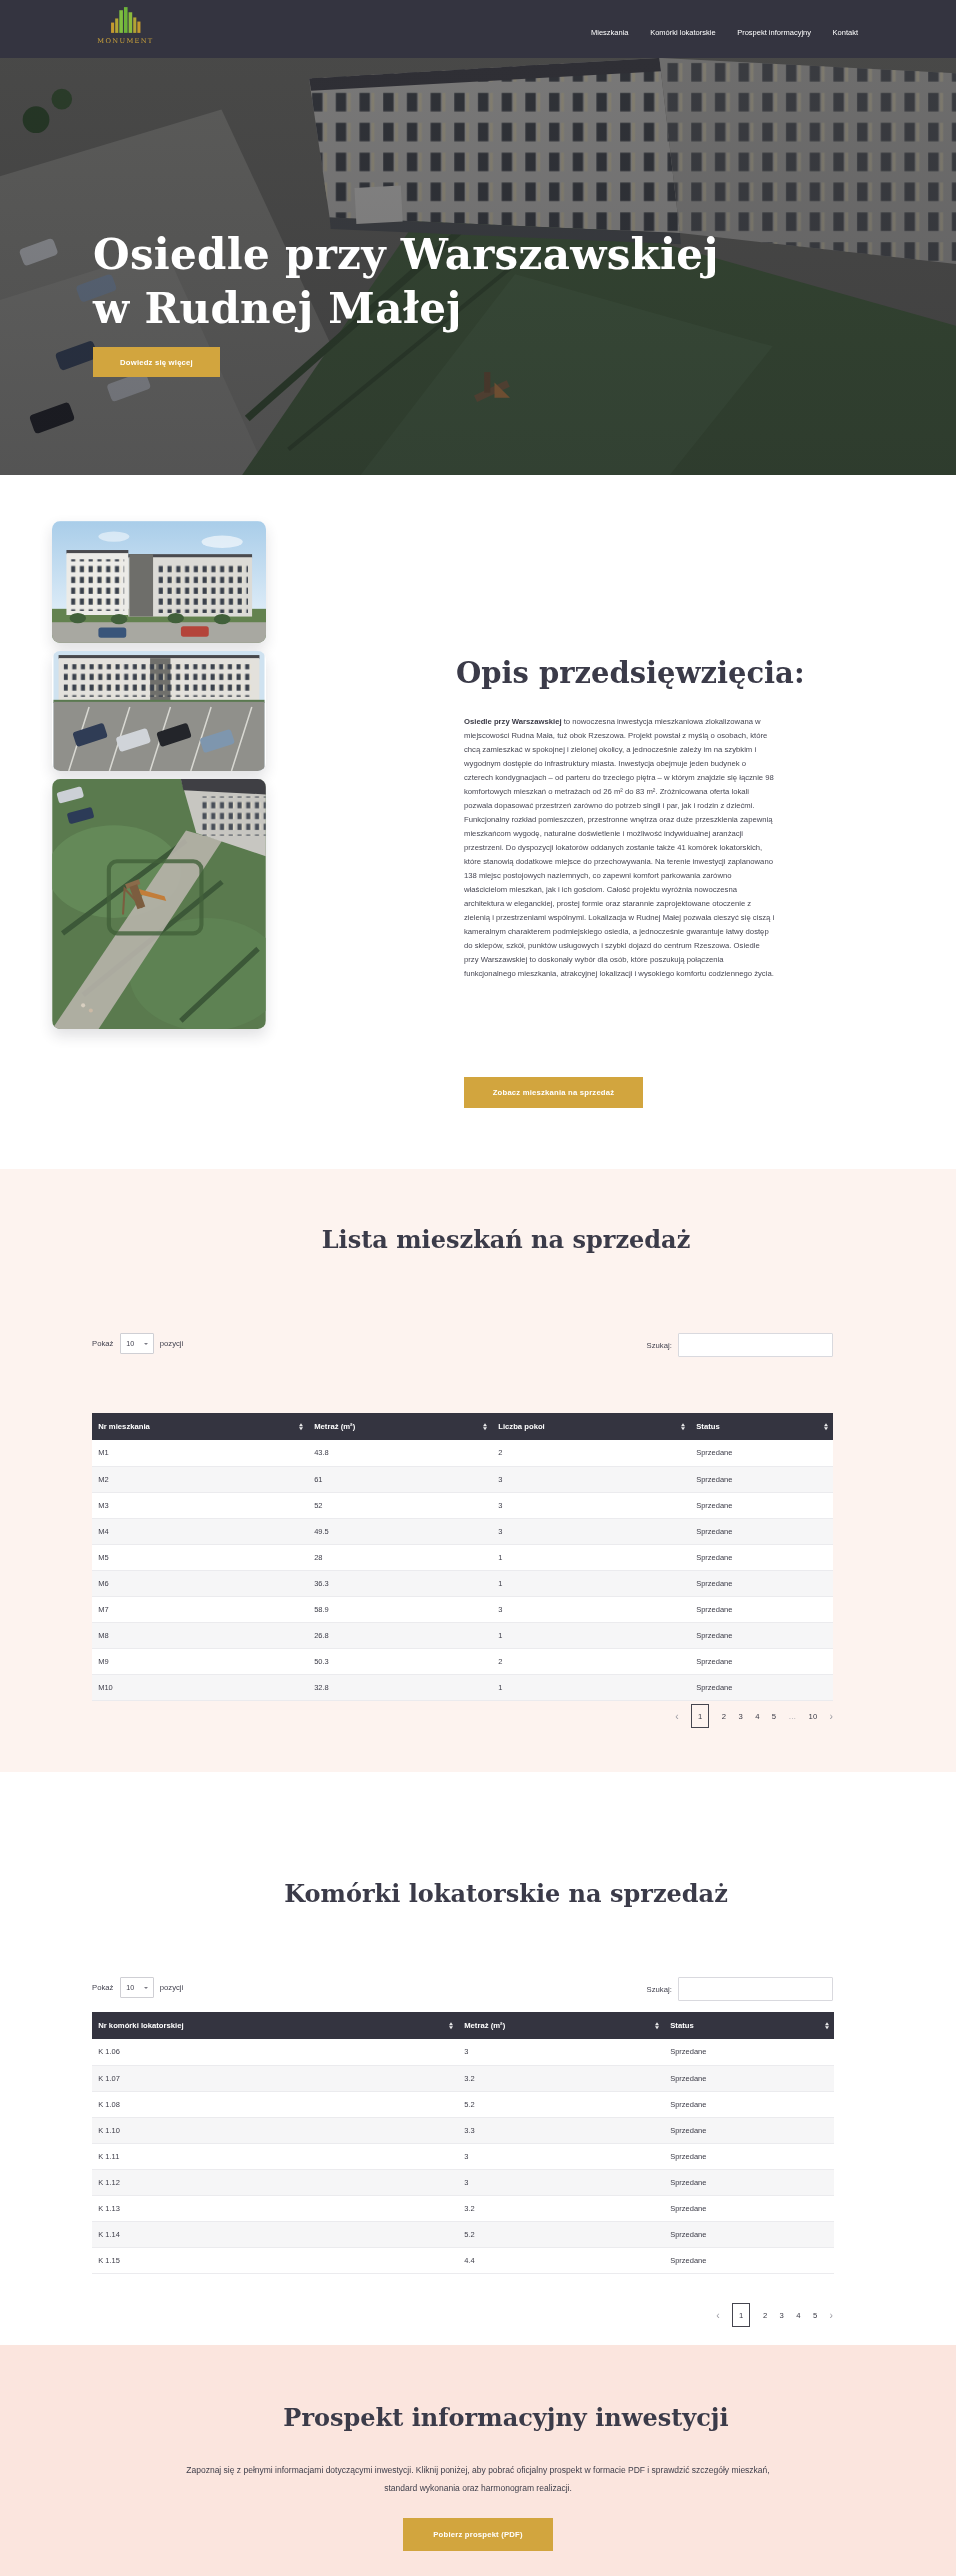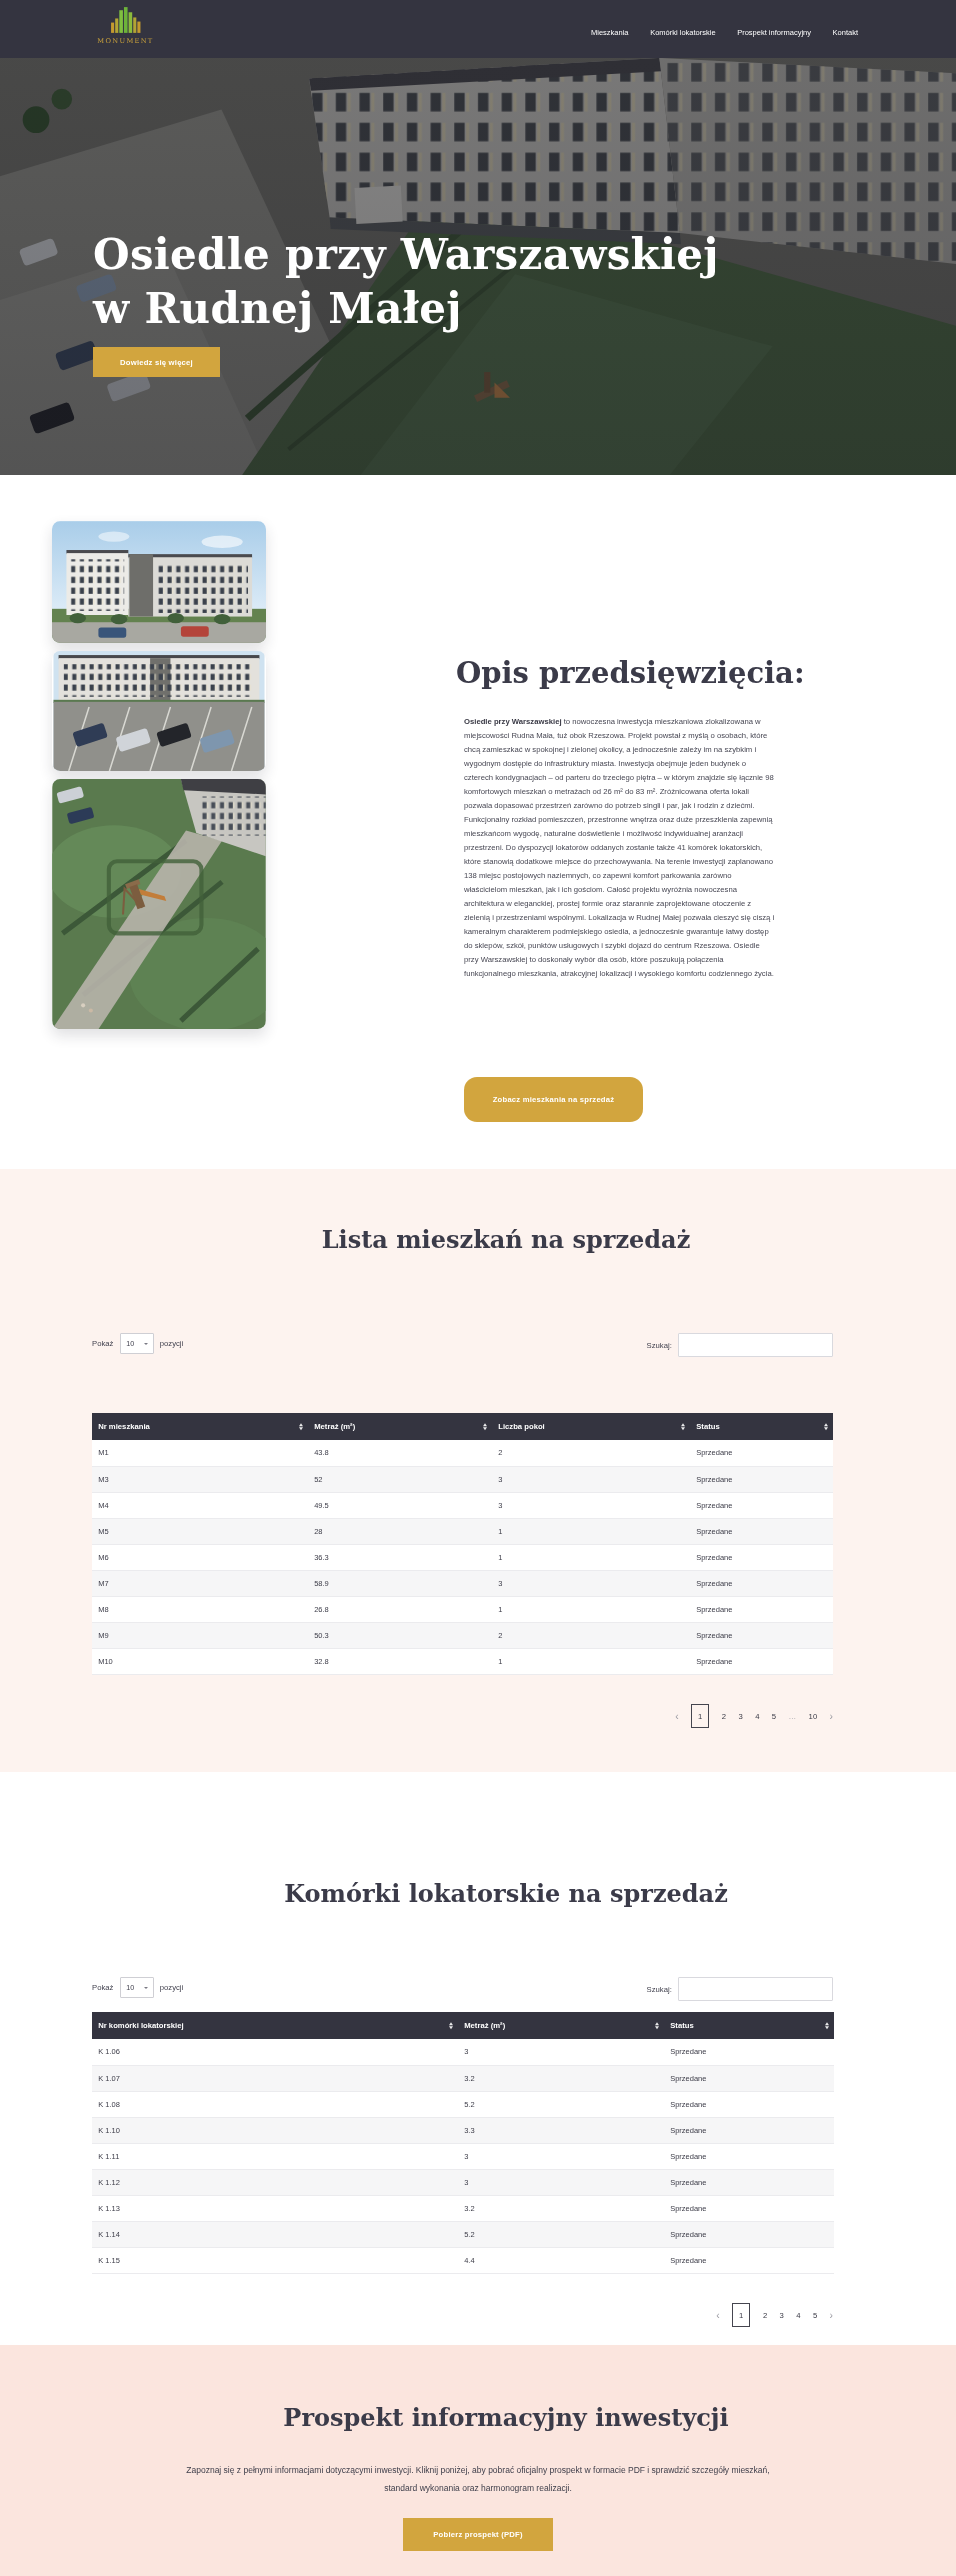--- a/index.html
+++ b/index.html
@@ -25,21 +25,21 @@
   .hero-btn{position:absolute;left:93px;top:289px;width:127px;height:30px;}
 
   
   #about{height:694px;background:#fff;}
   .about-img{position:absolute;left:52px;width:214px;border-radius:8.2px;overflow:hidden;box-shadow:0 6.2px 13.4px rgba(40,40,60,.14);}
   .a1{top:46px;height:122px;} .a2{top:176px;height:120px;} .a3{top:304px;height:250px;}
   .about-img svg{display:block;width:100%;height:100%;}
   .about-head{position:absolute;left:456px;top:181px;font-size:29px;font-weight:700;color:#3b3b49;}
   .about-text{position:absolute;left:464px;top:240px;width:312px;font-size:7.7px;line-height:14px;color:#474753;}
   .about-text b{color:#3a3a46;}
-  .about-btn{position:absolute;left:464px;top:602px;width:179px;height:45px;border-radius:13px;}
+  .about-btn{position:absolute;left:464px;top:602px;width:179px;height:31px;}
 
   
   #apartments{height:603px;background:#fdf3ef;}
   #storage{height:573px;background:#fff;}
   .sec-head{position:absolute;width:100%;text-align:center;font-size:24px;font-weight:700;color:#3b3b49;}
   #apartments .sec-head{top:56px;} #storage .sec-head{top:107px;}
   .ctrl-left{position:absolute;left:92px;display:flex;align-items:center;gap:6.2px;font-size:7.7px;color:#3f3f4c;}
   .ctrl-right{position:absolute;right:123px;display:flex;align-items:center;gap:6.2px;font-size:7.7px;color:#3f3f4c;}
   #apartments .ctrl-left,#apartments .ctrl-right{top:164px;}
   #storage .ctrl-left,#storage .ctrl-right{top:205px;}
@@ -269,20 +269,26 @@
     </thead>
     <tbody>
 
         <tr>
           <td>M1</td>
           <td>43.8</td>
           <td>2</td>
           <td>Sprzedane</td>
         </tr>
 
+        <tr>
+          <td>M2</td>
+          <td>61</td>
+          <td>3</td>
+          <td>Sprzedane</td>
+        </tr>
 
         <tr>
           <td>M3</td>
           <td>52</td>
           <td>3</td>
           <td>Sprzedane</td>
         </tr>
 
         <tr>
           <td>M4</td>

